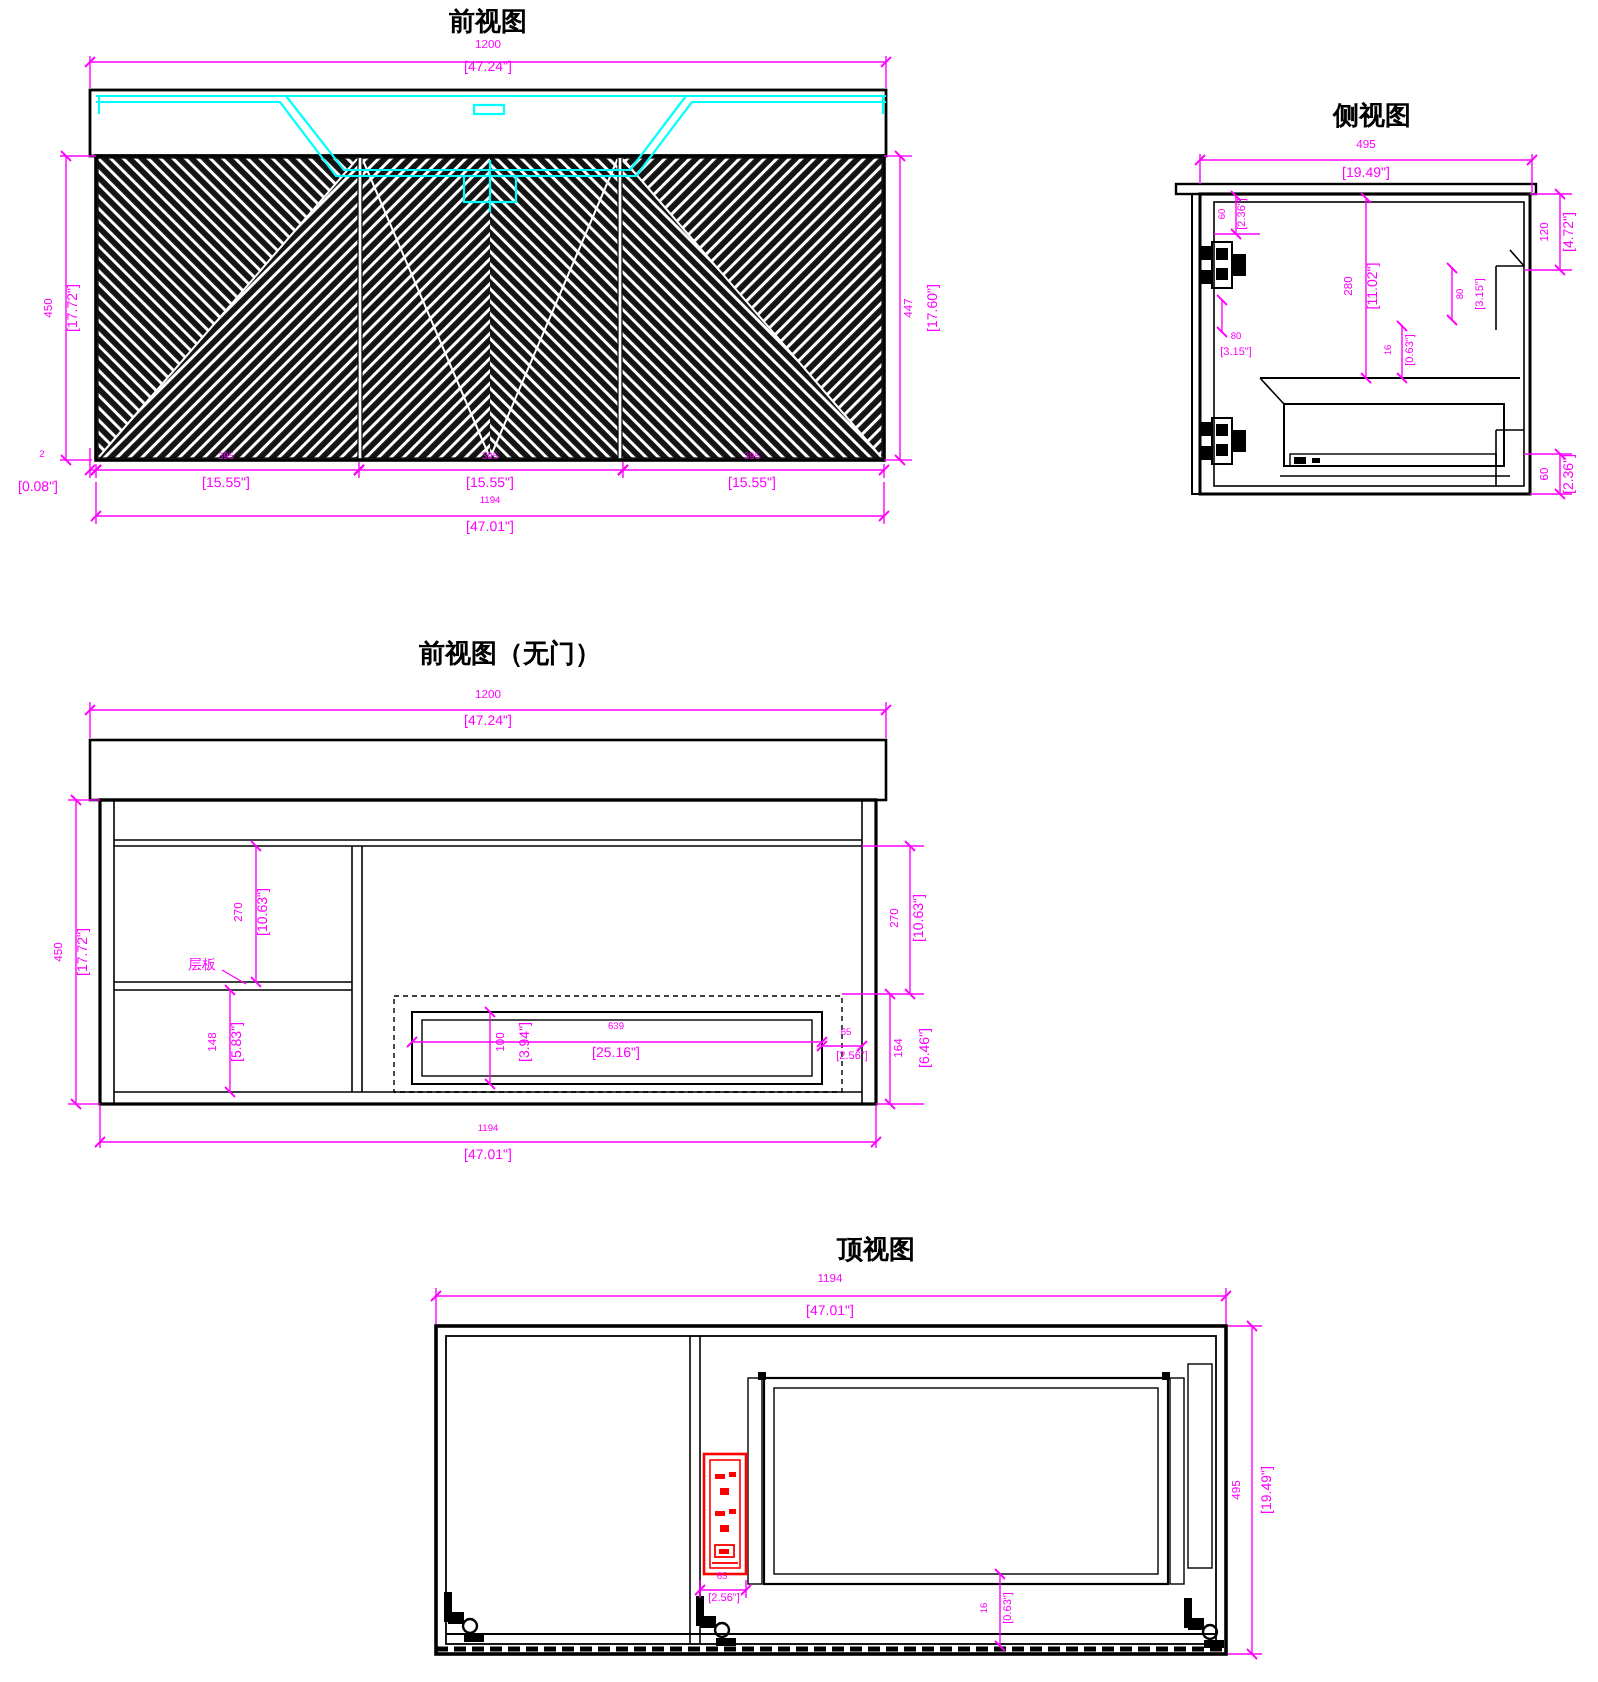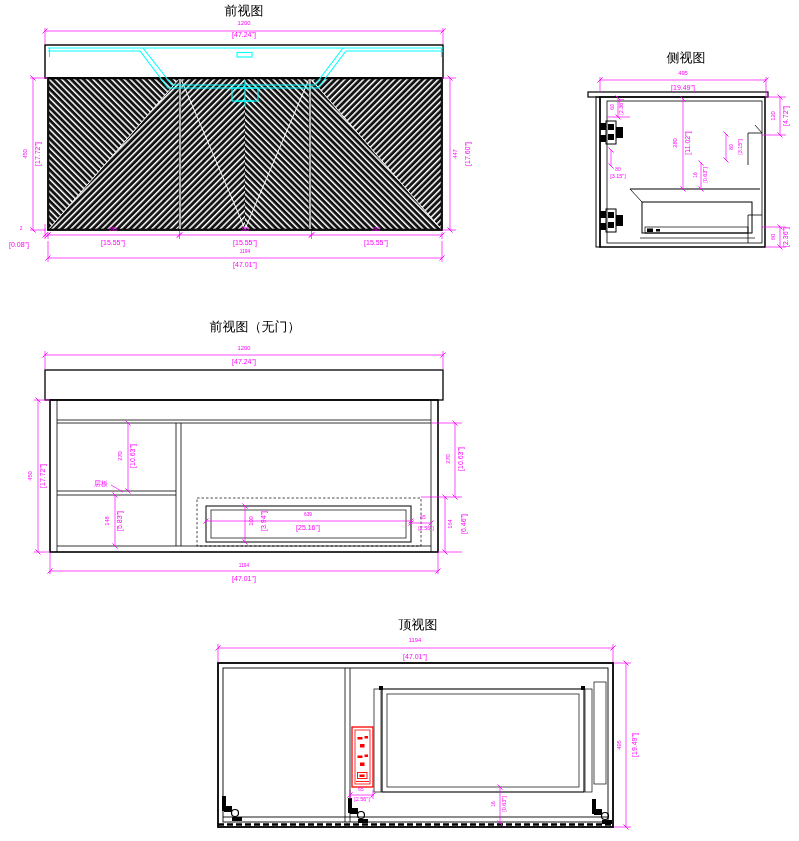--- a/index.html
+++ b/index.html
@@ -15,21 +15,21 @@
   .redl{stroke:var(--outlet);fill:none;}
   .redf{fill:var(--outlet);stroke:none;}
   .blkf{fill:var(--line);stroke:none;}
   .lbl{position:absolute;color:var(--dim);line-height:1;white-space:nowrap;
        transform:translate(-50%,-50%);letter-spacing:0;}
   .lbl.v{transform:translate(-50%,-50%) rotate(-90deg);}
   .mm{font-size:5.8px;}
   .in{font-size:7px;}
   .tinym{font-size:4.8px;}
   .tinyi{font-size:5.5px;}
-  .title{position:absolute;color:var(--line);font-weight:normal;font-size:13px;
+  .title{position:absolute;color:var(--line);font-weight:bold;font-size:13px;
          transform:translate(-50%,-50%);white-space:nowrap;text-align:right;}
   .note{position:absolute;color:var(--dim);font-size:7px;line-height:1;
         transform:translate(-50%,-50%);white-space:nowrap;}
 </style>
 </head>
 <body>
 
 <div id="stage">
 
 <svg width="799" height="841" viewBox="0 0 799 841">
@@ -298,21 +298,21 @@
 <div class="lbl in v" style="left:463px;top:524px">[6.46"]</div>
 <div class="lbl tinym" style="left:423px;top:518px">65</div>
 <div class="lbl tinyi" style="left:426px;top:529px">[2.56"]</div>
 <div class="lbl mm v" style="left:252px;top:521px">100</div>
 <div class="lbl in v" style="left:263px;top:521px">[3.94"]</div>
 <div class="lbl tinym" style="left:308px;top:515px">639</div>
 <div class="lbl in" style="left:308px;top:527px">[25.16"]</div>
 <div class="lbl tinym" style="left:244px;top:566px">1194</div>
 <div class="lbl in" style="left:244px;top:578px">[47.01"]</div>
 
-<div class="title" style="left:418px;top:625px">顶视图</div>
+<div class="title" style="left:438px;top:625px">顶视图</div>
 <div class="lbl mm" style="left:415px;top:641px">1194</div>
 <div class="lbl in" style="left:415px;top:656px">[47.01"]</div>
 <div class="lbl mm v" style="left:620px;top:745px">495</div>
 <div class="lbl in v" style="left:634px;top:745px">[19.49"]</div>
 <div class="lbl tinym" style="left:361px;top:790px">65</div>
 <div class="lbl tinyi" style="left:362px;top:800px">[2.56"]</div>
 <div class="lbl tinym v" style="left:494px;top:804px">16</div>
 <div class="lbl tinyi v" style="left:505px;top:804px">[0.63"]</div>
 
 </div>

